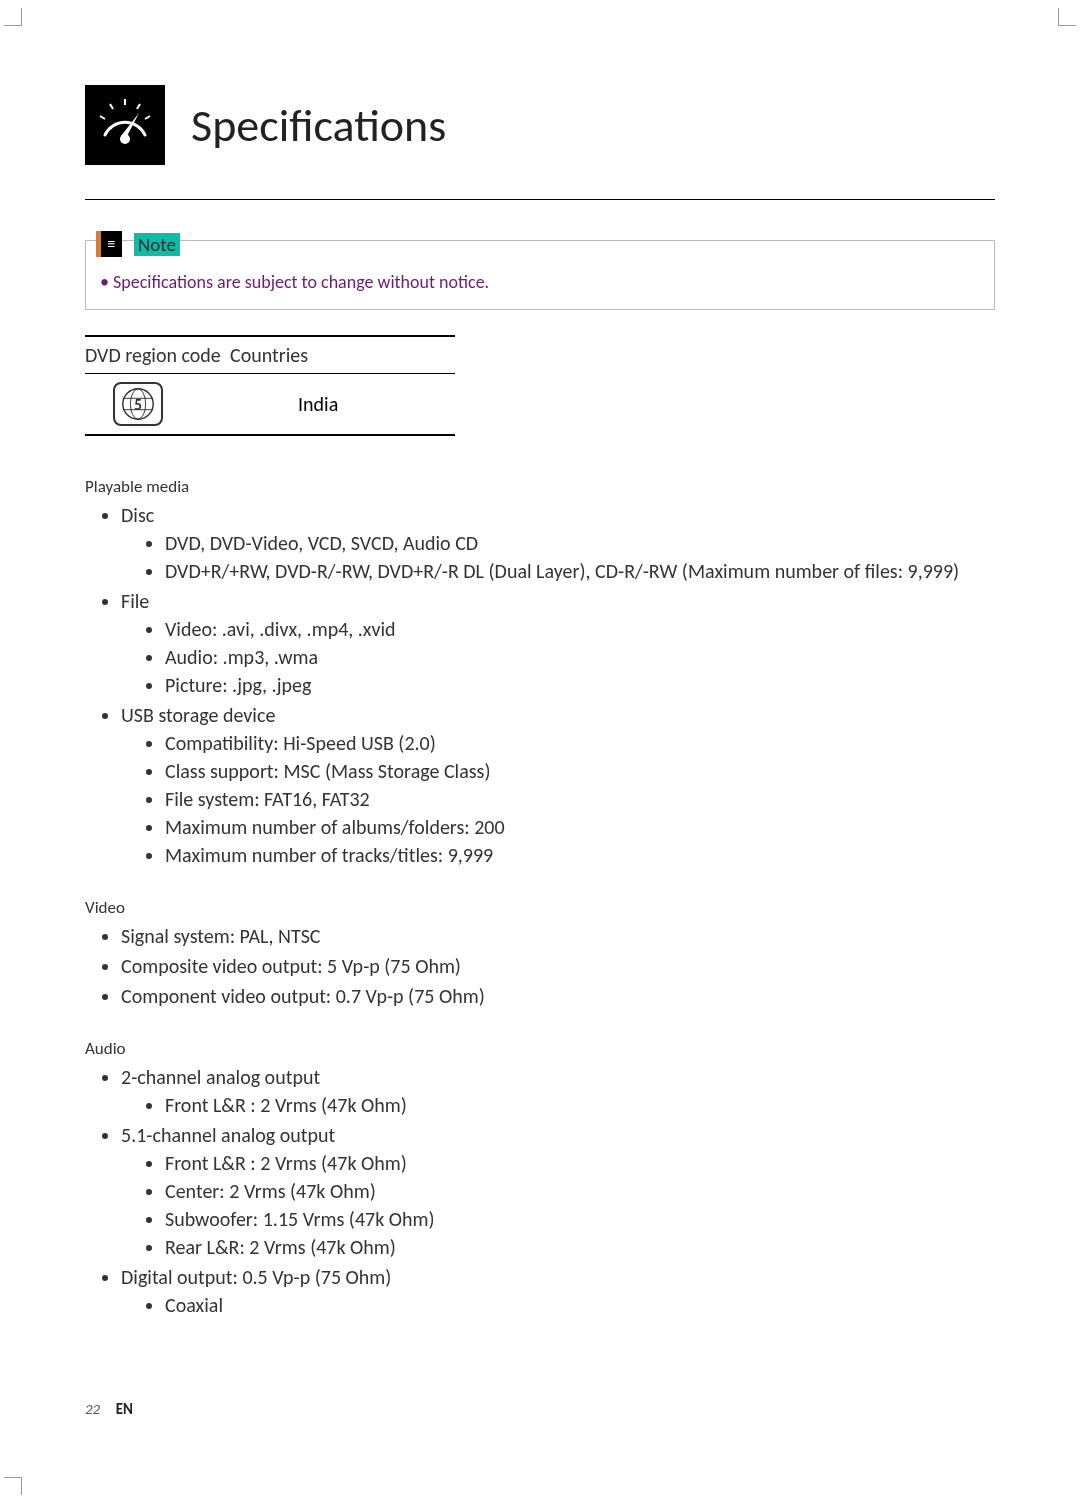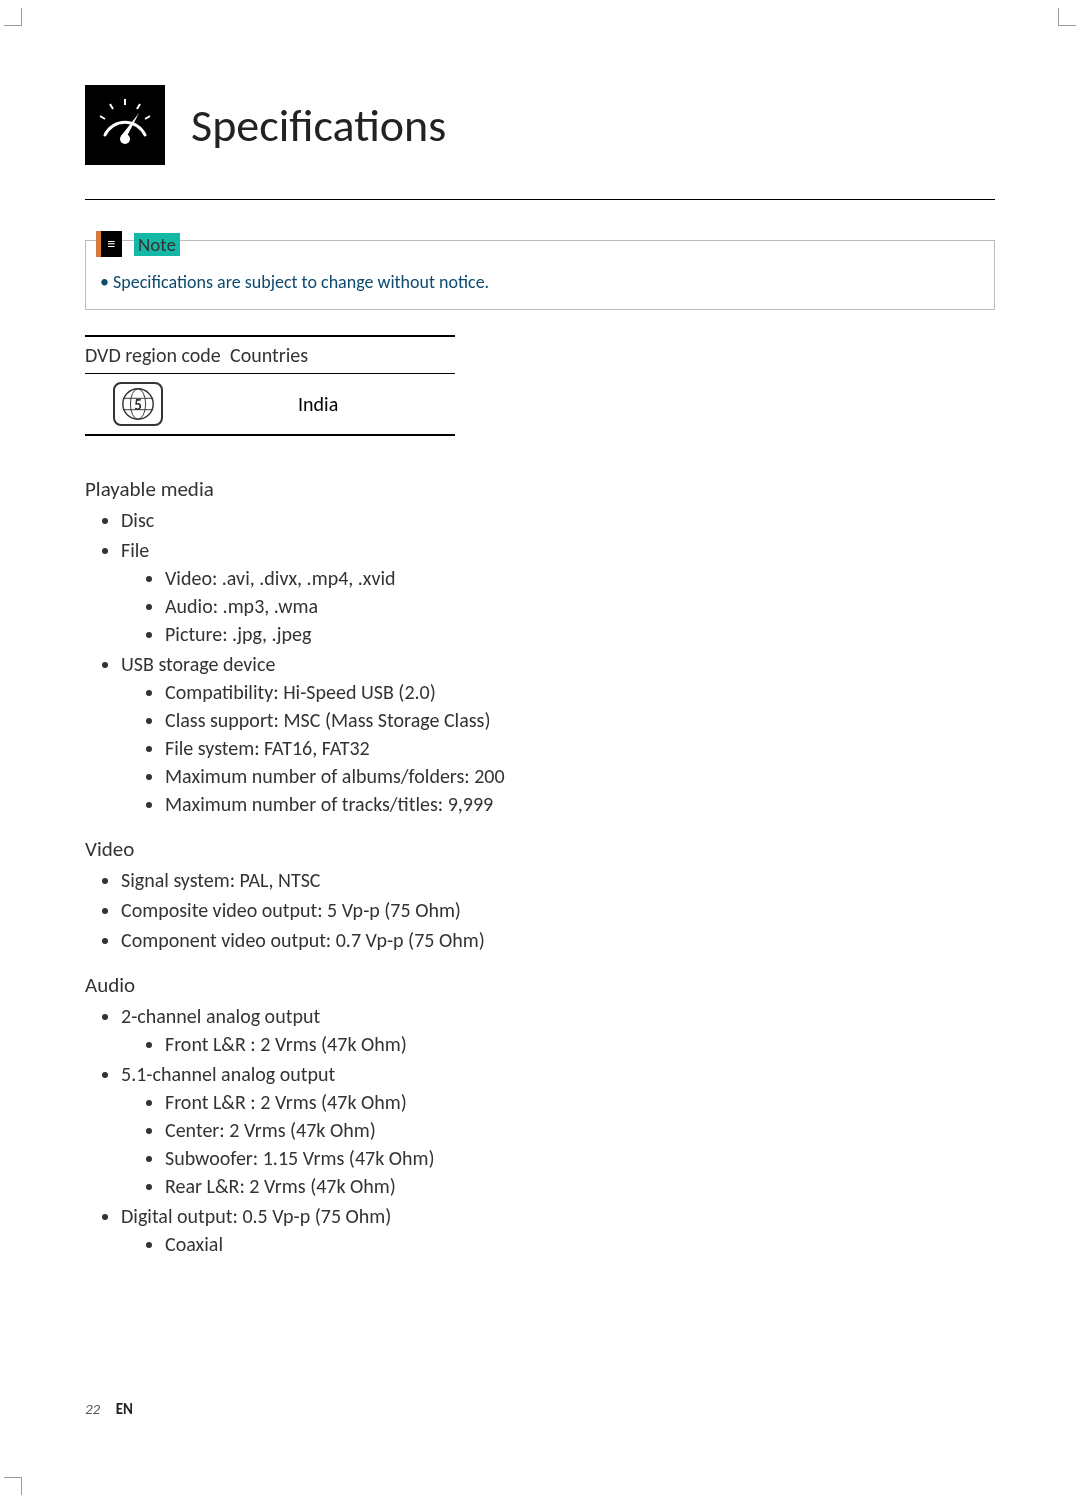--- a/index.html
+++ b/index.html
@@ -50,21 +50,21 @@
       align-items:center;
       justify-content:center;
       border-left: 5px solid #d77a3a;
     }
     .note-icon span{
       color:#fff;
       font-size:16px;
       line-height:1;
     }
     .note-label { font-size: 19px; background:#14b8a6; padding:0 4px; }
-    .note-body { padding: 14px 14px 16px 14px; font-size: 18px; color:#0c4a6e; }
+    .note-body { padding: 14px 14px 16px 14px; font-size: 18px; color:#701a75; }
     .note-body::before{ content:"• "; }
     .region-table {
       width: 370px;
       margin-bottom: 40px;
     }
     .region-table-head {
       border-top: 2.5px solid #000;
       border-bottom: 1px solid #000;
       display: flex;
       font-weight: 500;
@@ -83,21 +83,21 @@
       border: 2px solid #333;
       border-radius: 8px;
       margin-left: 28px;
       display:flex;
       align-items:center;
       justify-content:center;
       position:relative;
     }
     .region-icon svg{ width:38px; height:38px; }
     .region-country { margin-left: 68px; color:#000000; }
-    h2.section { font-size: 21px; font-weight: 500; margin-top: 18px; margin-bottom: 4px;}
+    h2.section { font-size: 17px; font-weight: 500; margin-top: 28px; margin-bottom: 4px;}
     ul.level1 { list-style: disc; padding-left: 36px; }
     ul.level1 > li { margin-bottom: 2px; }
     ul.level1 > li > .bold-label { font-weight: 500; }
     ul.level2 { list-style: disc; padding-left: 44px; }
     ul.level2 > li { color:#333; font-weight: 300; }
     li { line-height: 1.4; }
     .footer {
       position: absolute;
       bottom: 85px;
       left: 85px;
@@ -169,20 +169,24 @@
         </svg>
       </div>
     </div>
     <div class="rc-col2 region-country">India</div>
   </div>
 </div>
 
 <h2 class="section">Playable media</h2>
 <ul class="level1">
   <li><span class="bold-label">Disc</span>
+    <ul class="level2">
+      <li>DVD, DVD-Video, VCD, SVCD, Audio CD</li>
+      <li>DVD+R/+RW, DVD-R/-RW, DVD+R/-R DL (Dual Layer), CD-R/-RW (Maximum number of files: 9,999)</li>
+    </ul>
   </li>
   <li><span class="bold-label">File</span>
     <ul class="level2">
       <li>Video: .avi, .divx, .mp4, .xvid</li>
       <li>Audio: .mp3, .wma</li>
       <li>Picture: .jpg, .jpeg</li>
     </ul>
   </li>
   <li><span class="bold-label">USB storage device</span>
     <ul class="level2">

